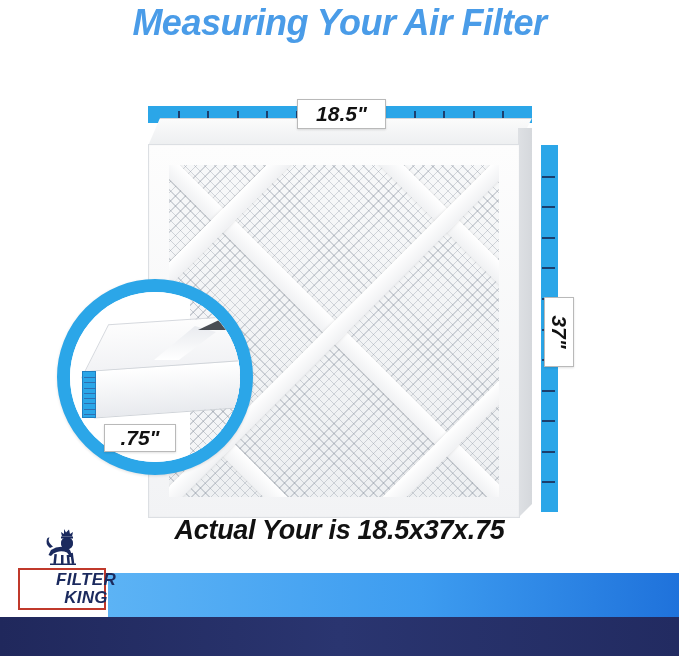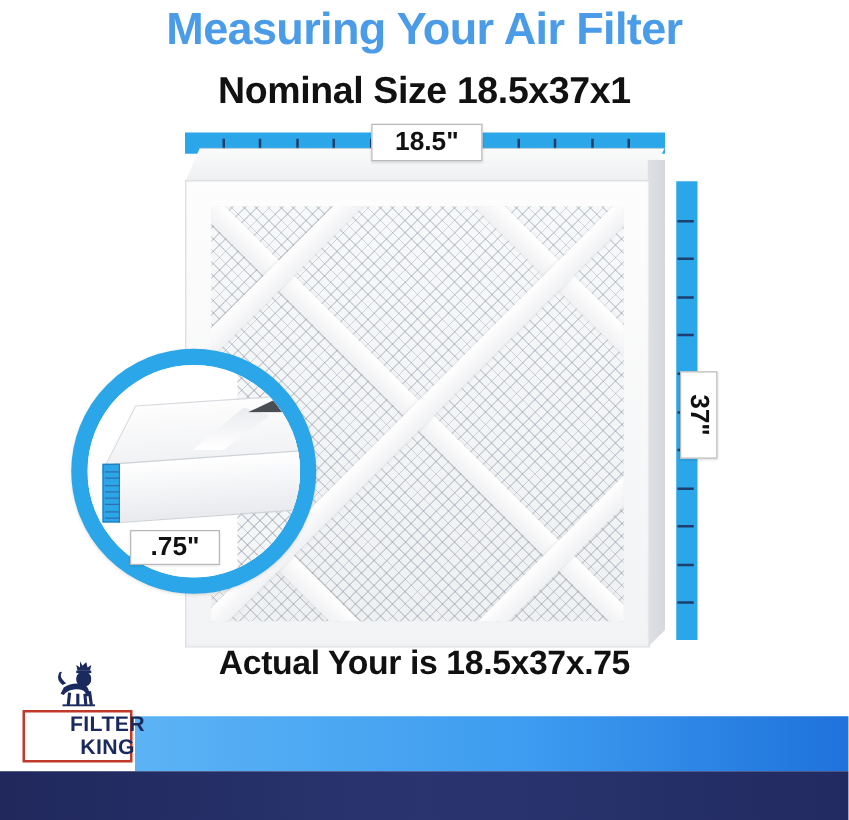--- a/index.html
+++ b/index.html
@@ -3,21 +3,21 @@
 <meta charset="utf-8">
 <style>
   html,body{margin:0;padding:0;}
   body{
     width:679px;height:656px;
     background:#ffffff;
     font-family:"Liberation Sans", sans-serif;
     overflow:hidden;
     position:relative;
   }
-  #stage{position:relative;width:679px;height:656px;overflow:hidden;background:#fff;}
+  #stage{position:relative;width:679px;height:656px;overflow:hidden;background:#fff;font-style:italic;}
 
   
   .title{
     position:absolute;left:0;top:2px;width:679px;
     text-align:center;
     font-size:36px;font-weight:bold;
     letter-spacing:-0.5px;
     color:#4a9ce8;
     font-family:"Liberation Sans", sans-serif;
   }
@@ -197,21 +197,20 @@
   .banner-white-left{
     position:absolute;left:0;top:560px;width:108px;height:57px;background:#fff;
   }
 </style>
 </head>
 <body>
 
 <div id="stage">
 
   <div class="title">Measuring Your Air Filter</div>
-  <div class="subtitle">Nominal Size 18.5x37x1</div>
 
   <div class="ruler-h" id="ruler-h">
       <div class="tick" style="left: 29.5385px;"></div>
       <div class="tick" style="left: 59.0769px;"></div>
       <div class="tick" style="left: 88.6154px;"></div>
       <div class="tick" style="left: 118.154px;"></div>
       <div class="tick" style="left: 147.692px;"></div>
       <div class="tick" style="left: 177.231px;"></div>
       <div class="tick" style="left: 206.769px;"></div>
       <div class="tick" style="left: 236.308px;"></div>

